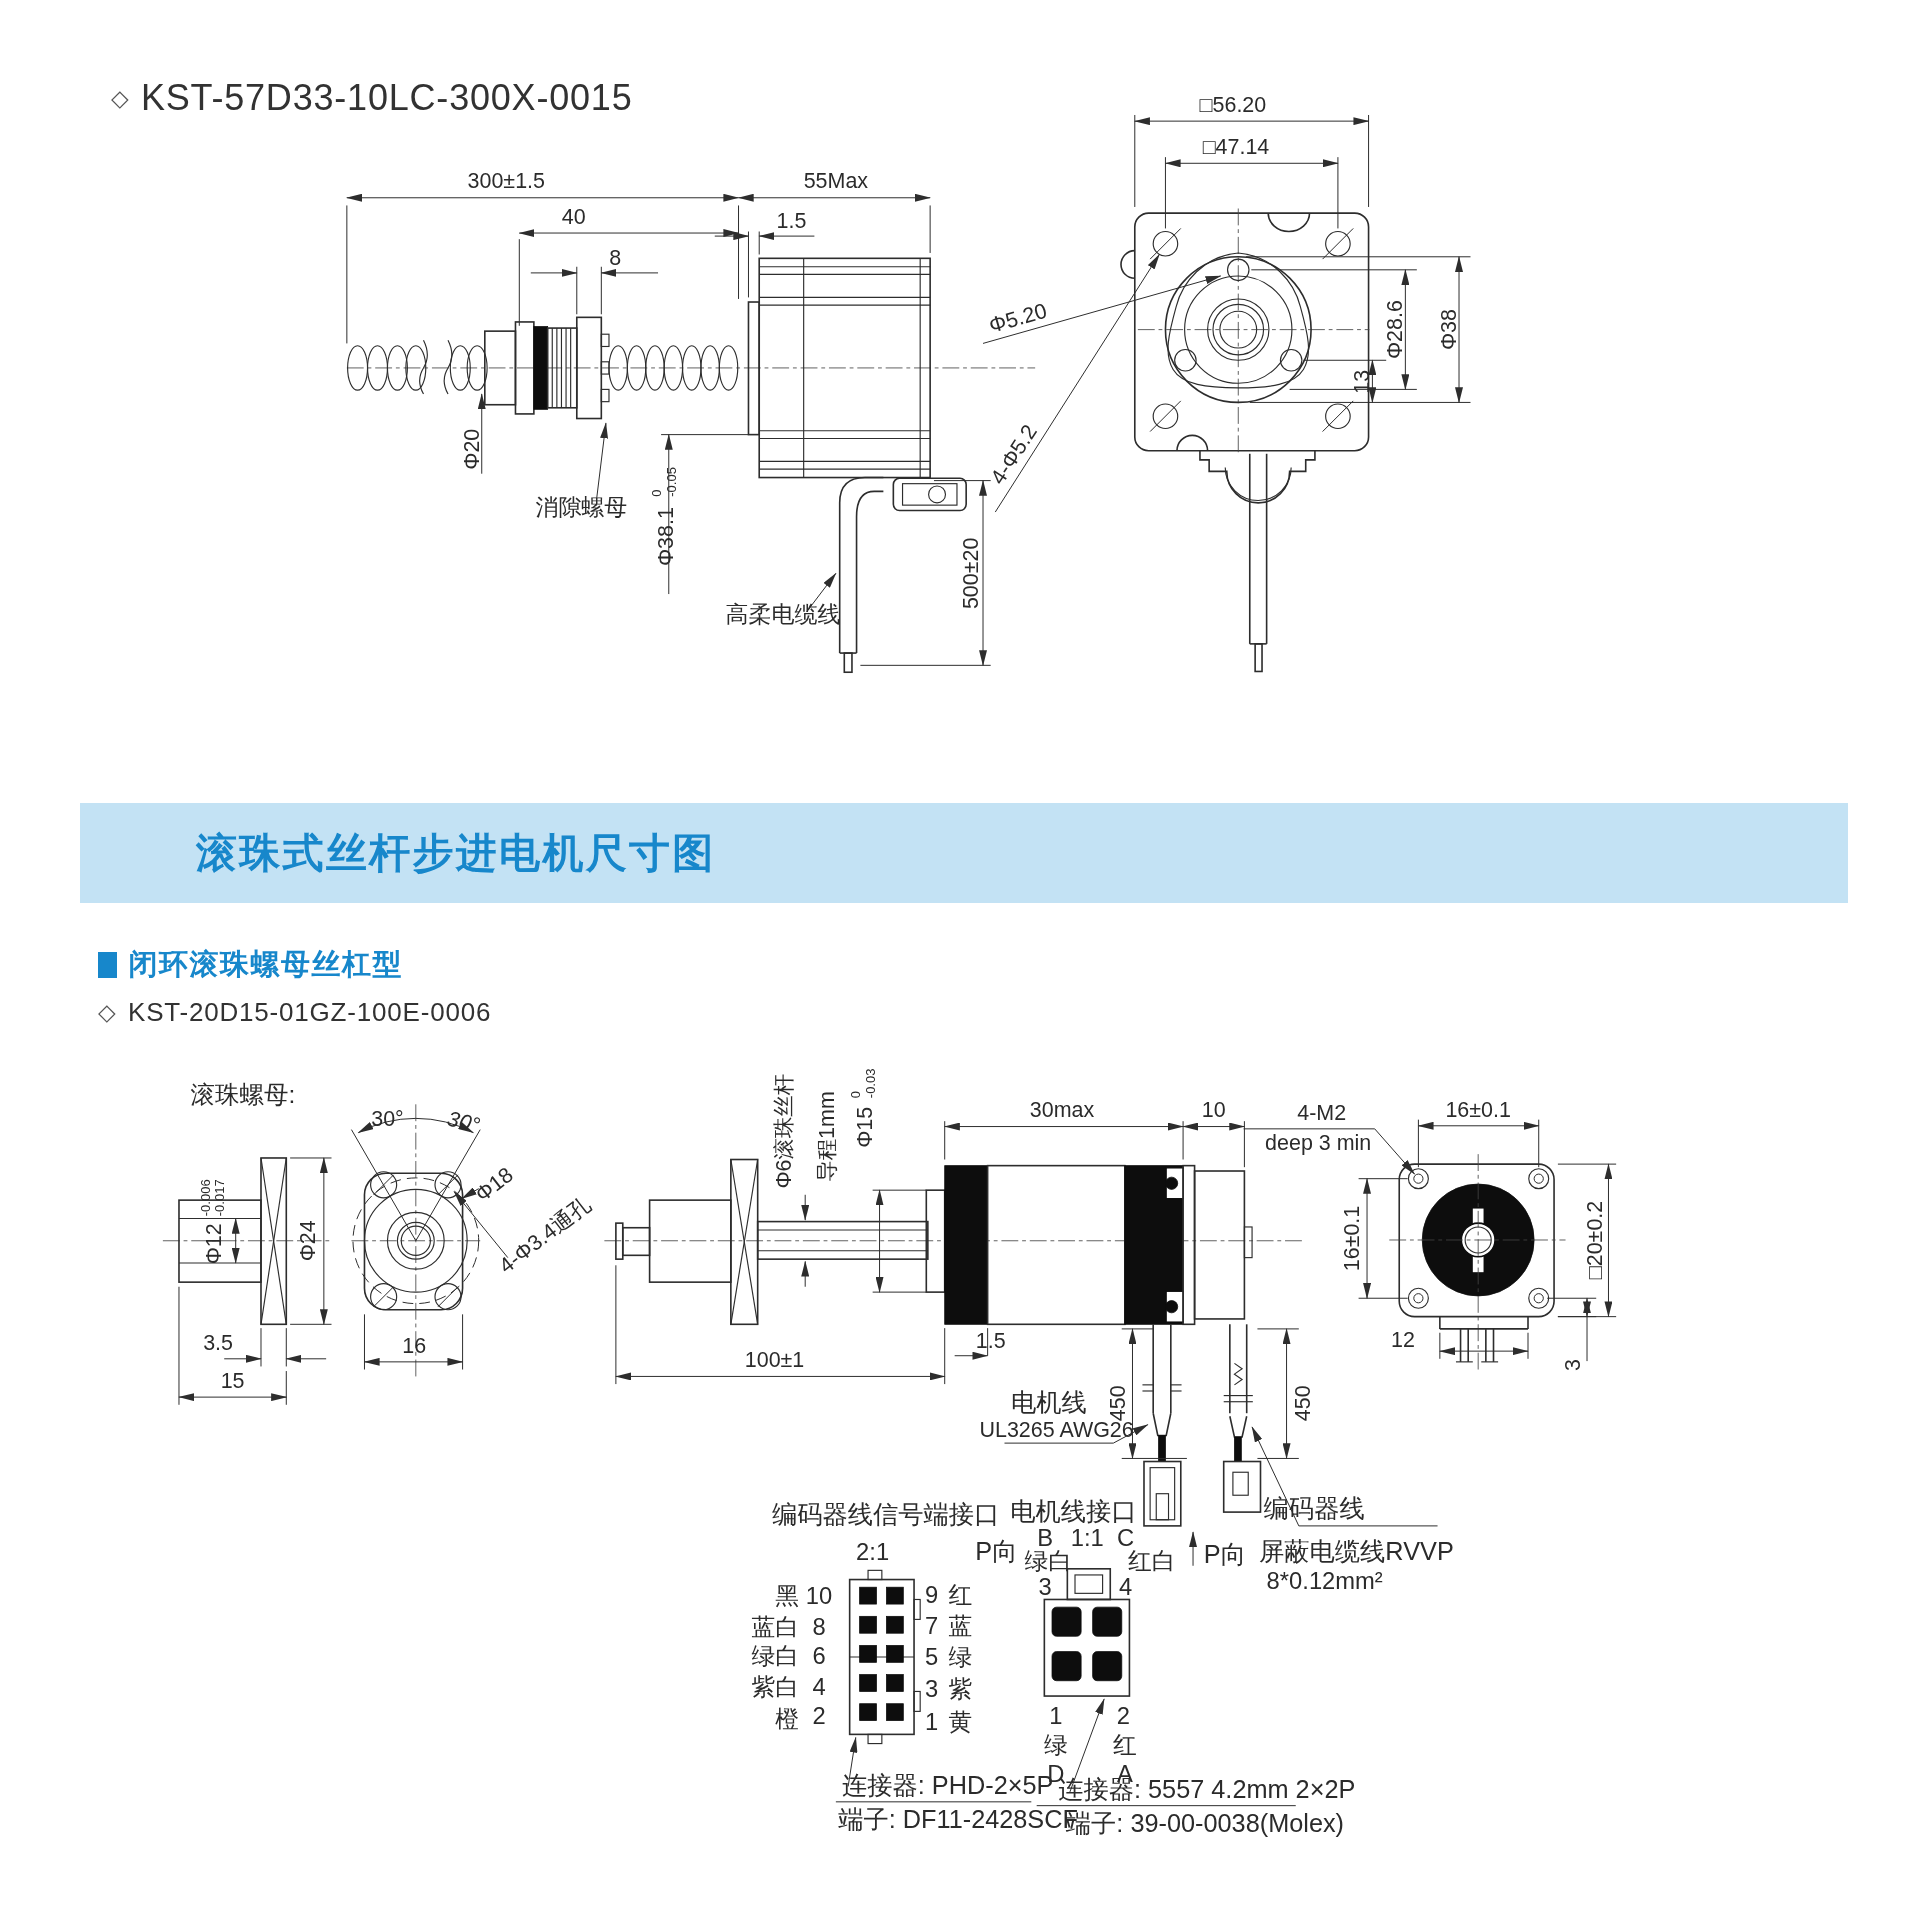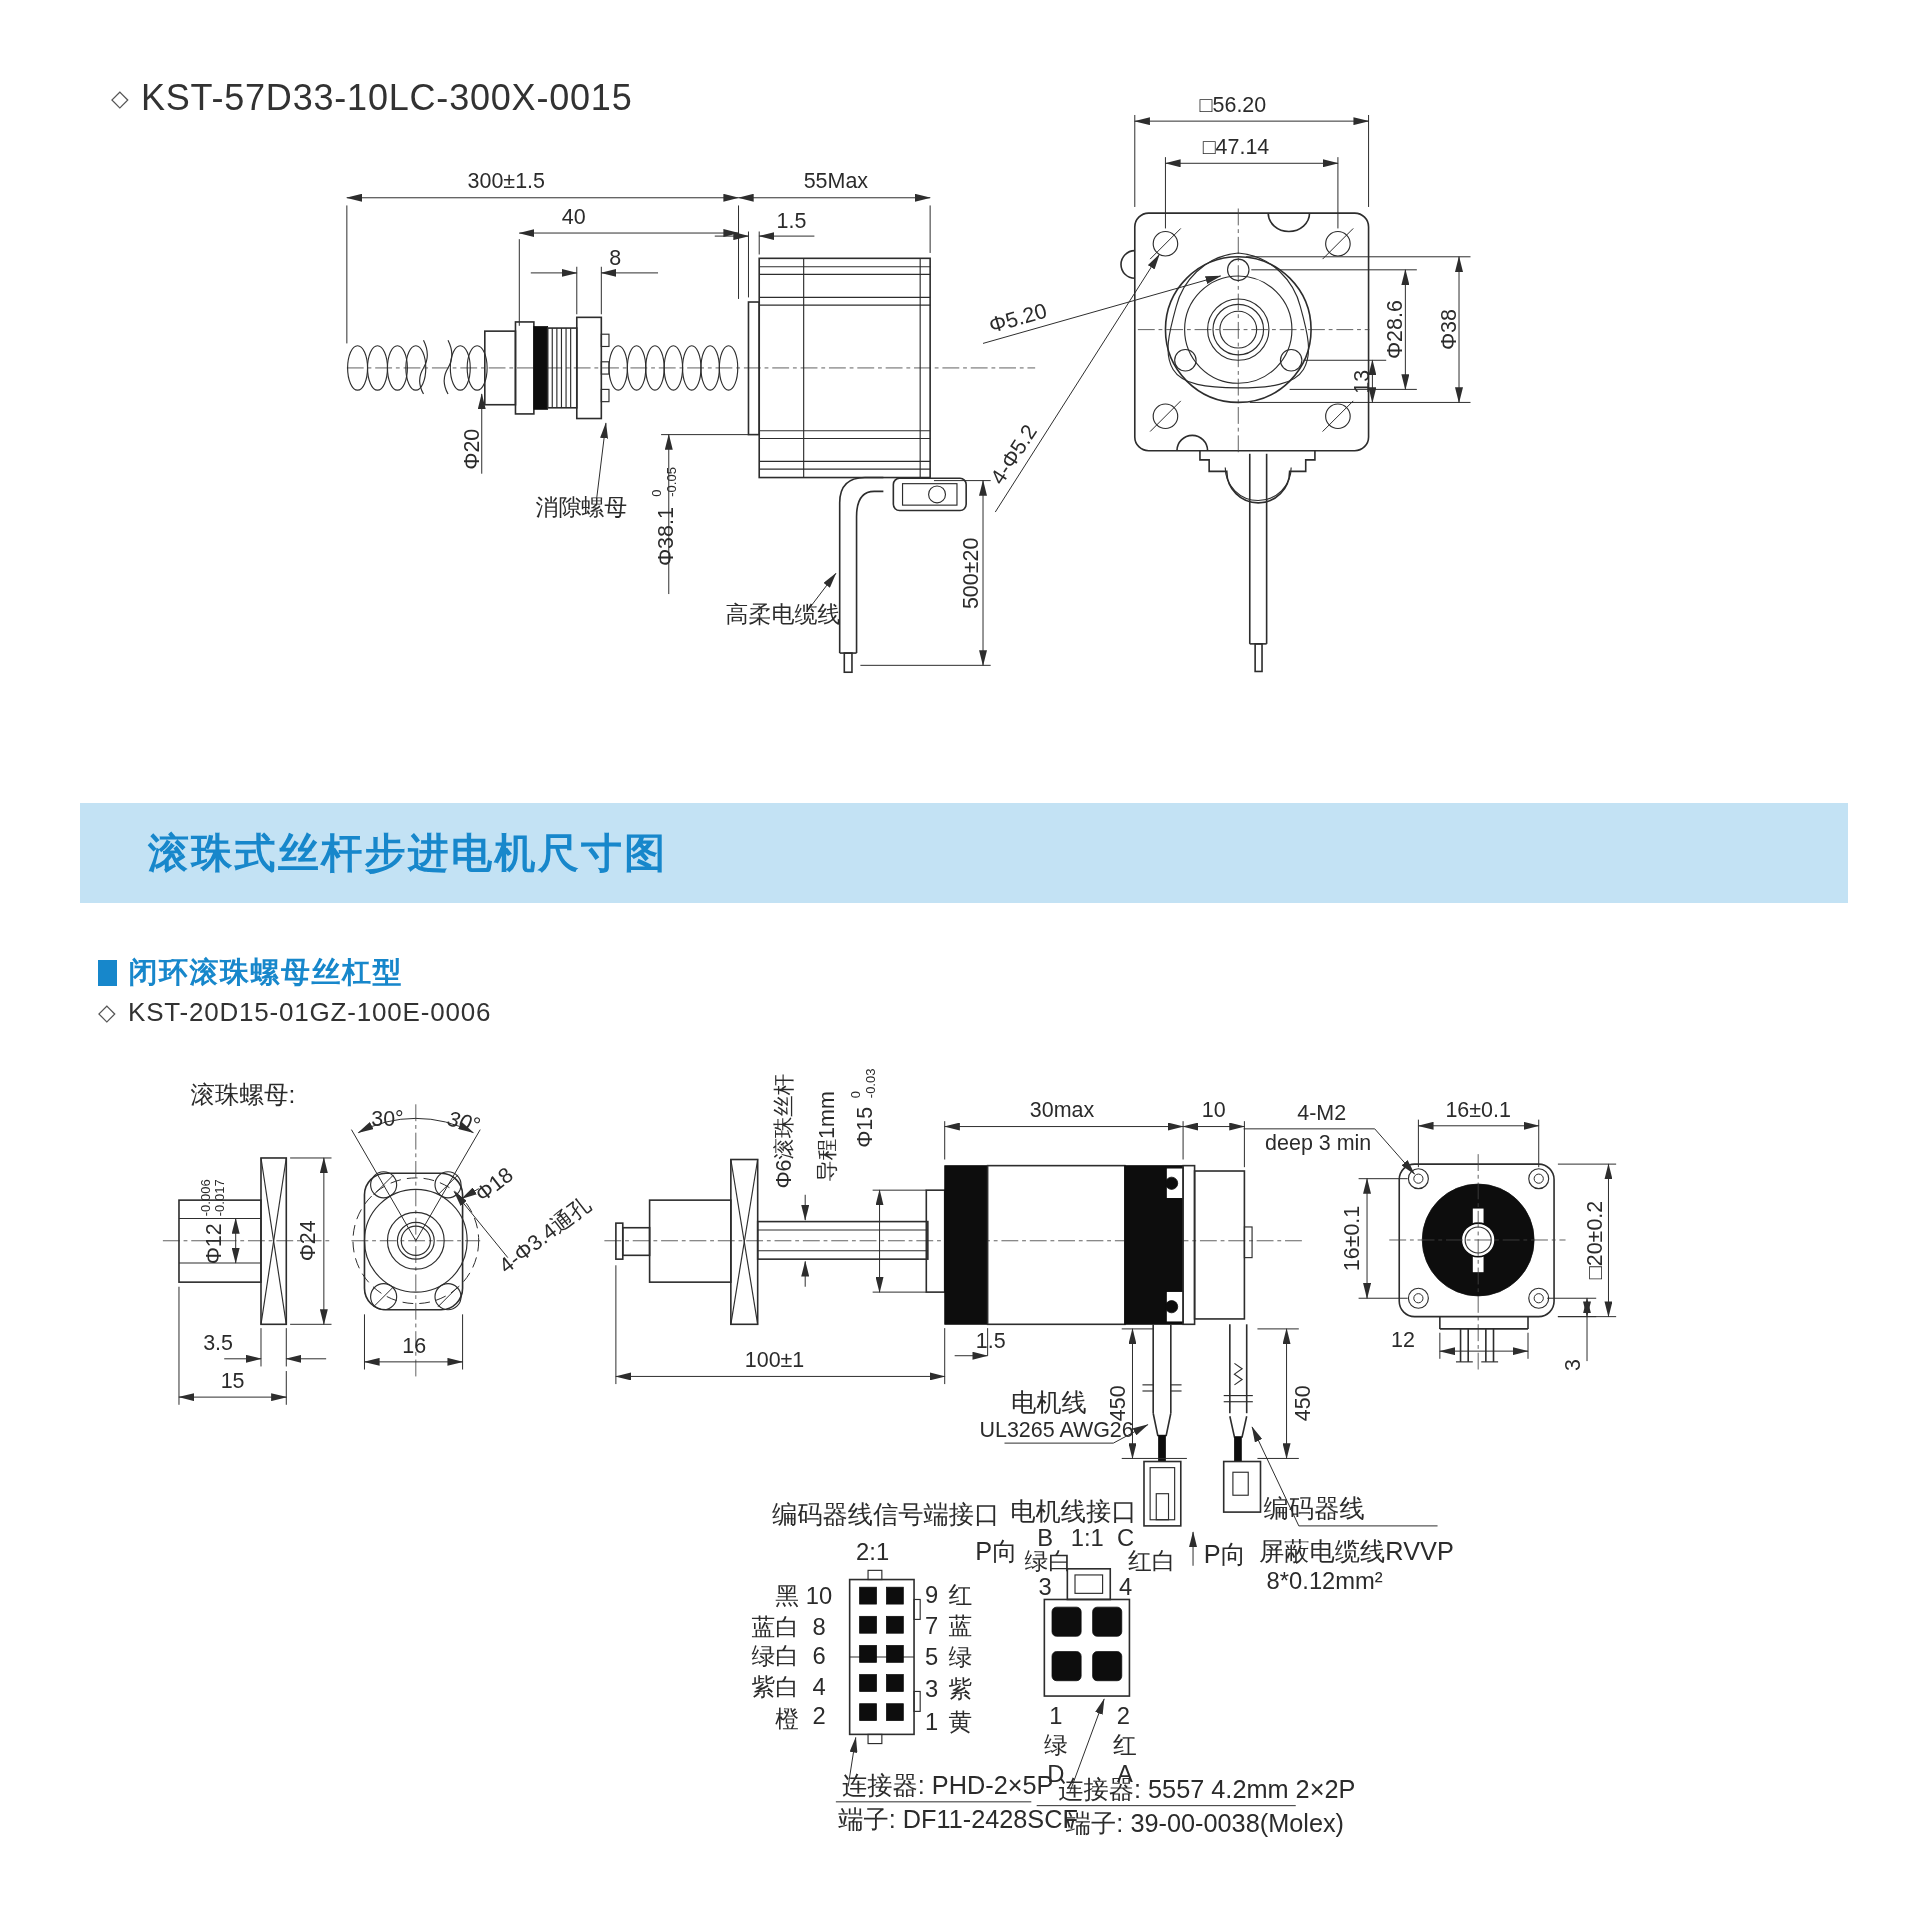--- a/index.html
+++ b/index.html
@@ -2,22 +2,22 @@
 <html style="font-size:12.3px"><head>
 <meta charset="utf-8">
 <style>
   html,body{margin:0;padding:0;background:#ffffff;}
   body{width:1917px;height:1926px;position:relative;font-family:"Liberation Sans",sans-serif;overflow:hidden;}
   .abs{position:absolute;}
   .model-line{display:flex;align-items:center;gap:12.3px;color:#333;}
   .model-line .dia{font-size:23px;color:#555;line-height:1;}
   .model-line .code{font-size:36px;letter-spacing:0.8px;color:#323232;}
   .banner{background:#c3e2f4;display:flex;align-items:center;}
-  .banner .t{color:#1787cb;font-size:41px;font-weight:bold;letter-spacing:2.3px;padding-left:68px;}
-  .section-line{display:flex;align-items:center;gap:11.5px;margin-top:8px;}
+  .banner .t{color:#1787cb;font-size:41px;font-weight:bold;letter-spacing:2.3px;padding-left:116px;}
+  .section-line{display:flex;align-items:center;gap:11.5px;}
   .section-line .sq{width:19px;height:26px;background:#1787cb;}
   .section-line .t{color:#1787cb;font-size:29px;font-weight:bold;letter-spacing:1.5px;}
   svg{position:absolute;left:0;}
   svg text{fill:#2b2b2b;font-family:"Liberation Sans",sans-serif;}
   .o{stroke:#2d2d2d;stroke-width:2.1;fill:none;}
   .ot{stroke:#2d2d2d;stroke-width:1.5;fill:none;}
   .d{stroke:#2d2d2d;stroke-width:1.3;fill:none;}
   .c{stroke:#444;stroke-width:1.1;fill:none;stroke-dasharray:22 5 5 5;}
   .blk{fill:#0d0d0d;stroke:#0d0d0d;}
   .dimt{font-size:28px;}

